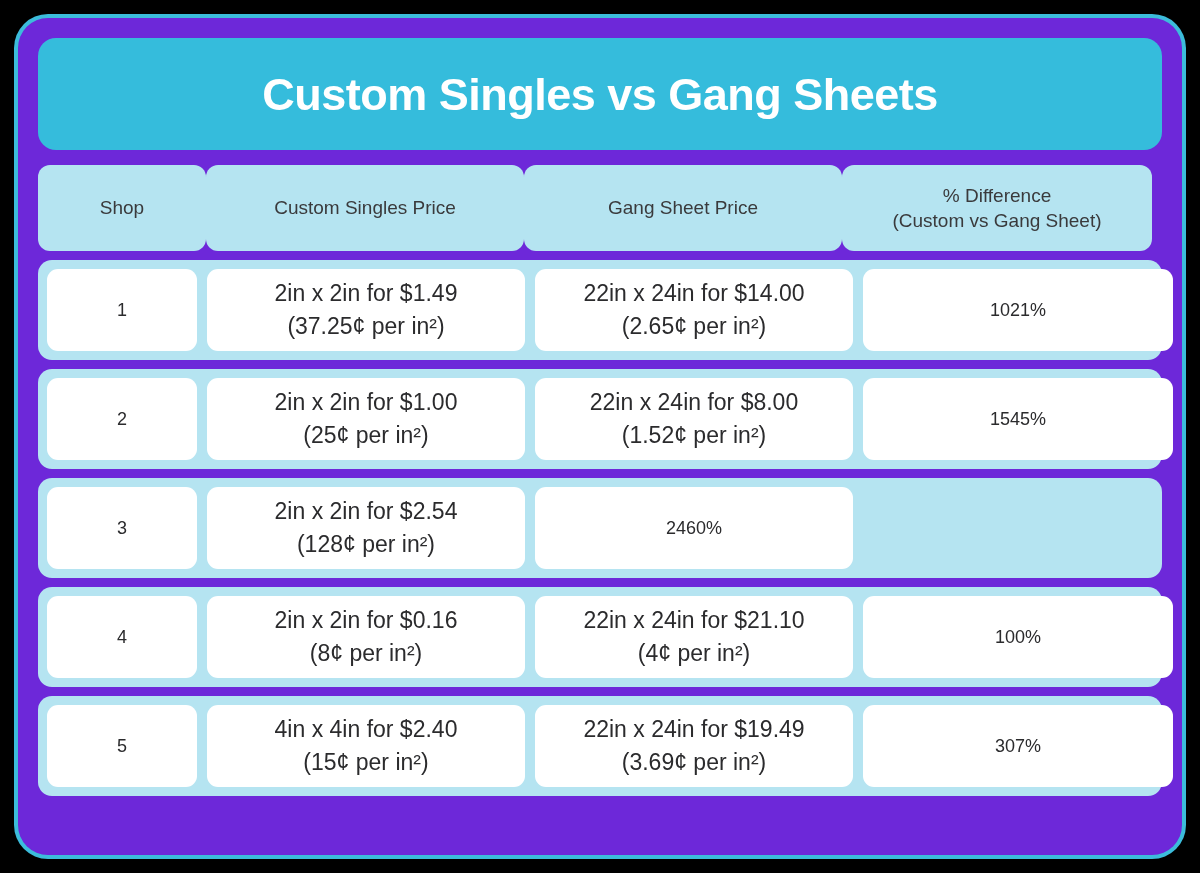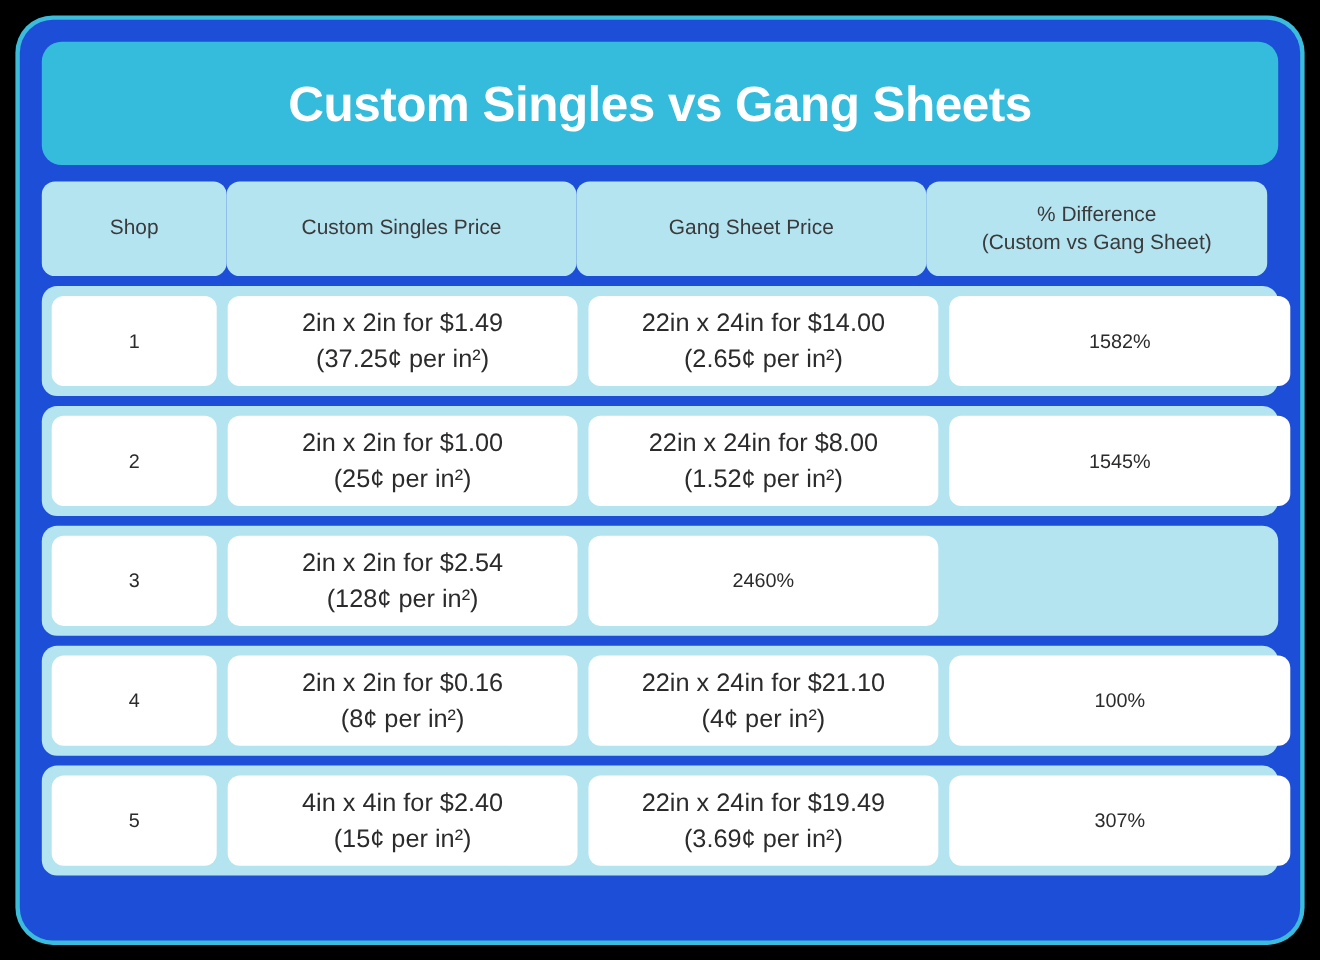--- a/index.html
+++ b/index.html
@@ -30,21 +30,21 @@
     background: #3CBCDB;
     padding: 4px;
   }
 
   
   .panel {
     position: relative;
     width: 100%;
     height: 100%;
     border-radius: 30px;
-    background: #1d4ed8;
+    background: #6d28d9;
     padding: 20px 20px 20px 20px;
   }
 
   
   .title-bar {
     height: 112px;
     border-radius: 18px;
     background: #35BCDC;
     display: flex;
     align-items: center;
@@ -165,21 +165,21 @@
             </div>
             <div class="dcell">
               <span class="dcell-line">2in x 2in for $1.49</span>
               <span class="dcell-line">(37.25¢ per in²)</span>
             </div>
             <div class="dcell">
               <span class="dcell-line">22in x 24in for $14.00</span>
               <span class="dcell-line">(2.65¢ per in²)</span>
             </div>
             <div class="dcell">
-              <span class="dcell-pct">1582%</span>
+              <span class="dcell-pct">1021%</span>
             </div>
           </div>
         </div>
 
         <div class="data-row">
           <div class="row-inner">
             <div class="dcell">
               <span class="dcell-shop">2</span>
             </div>
             <div class="dcell">

